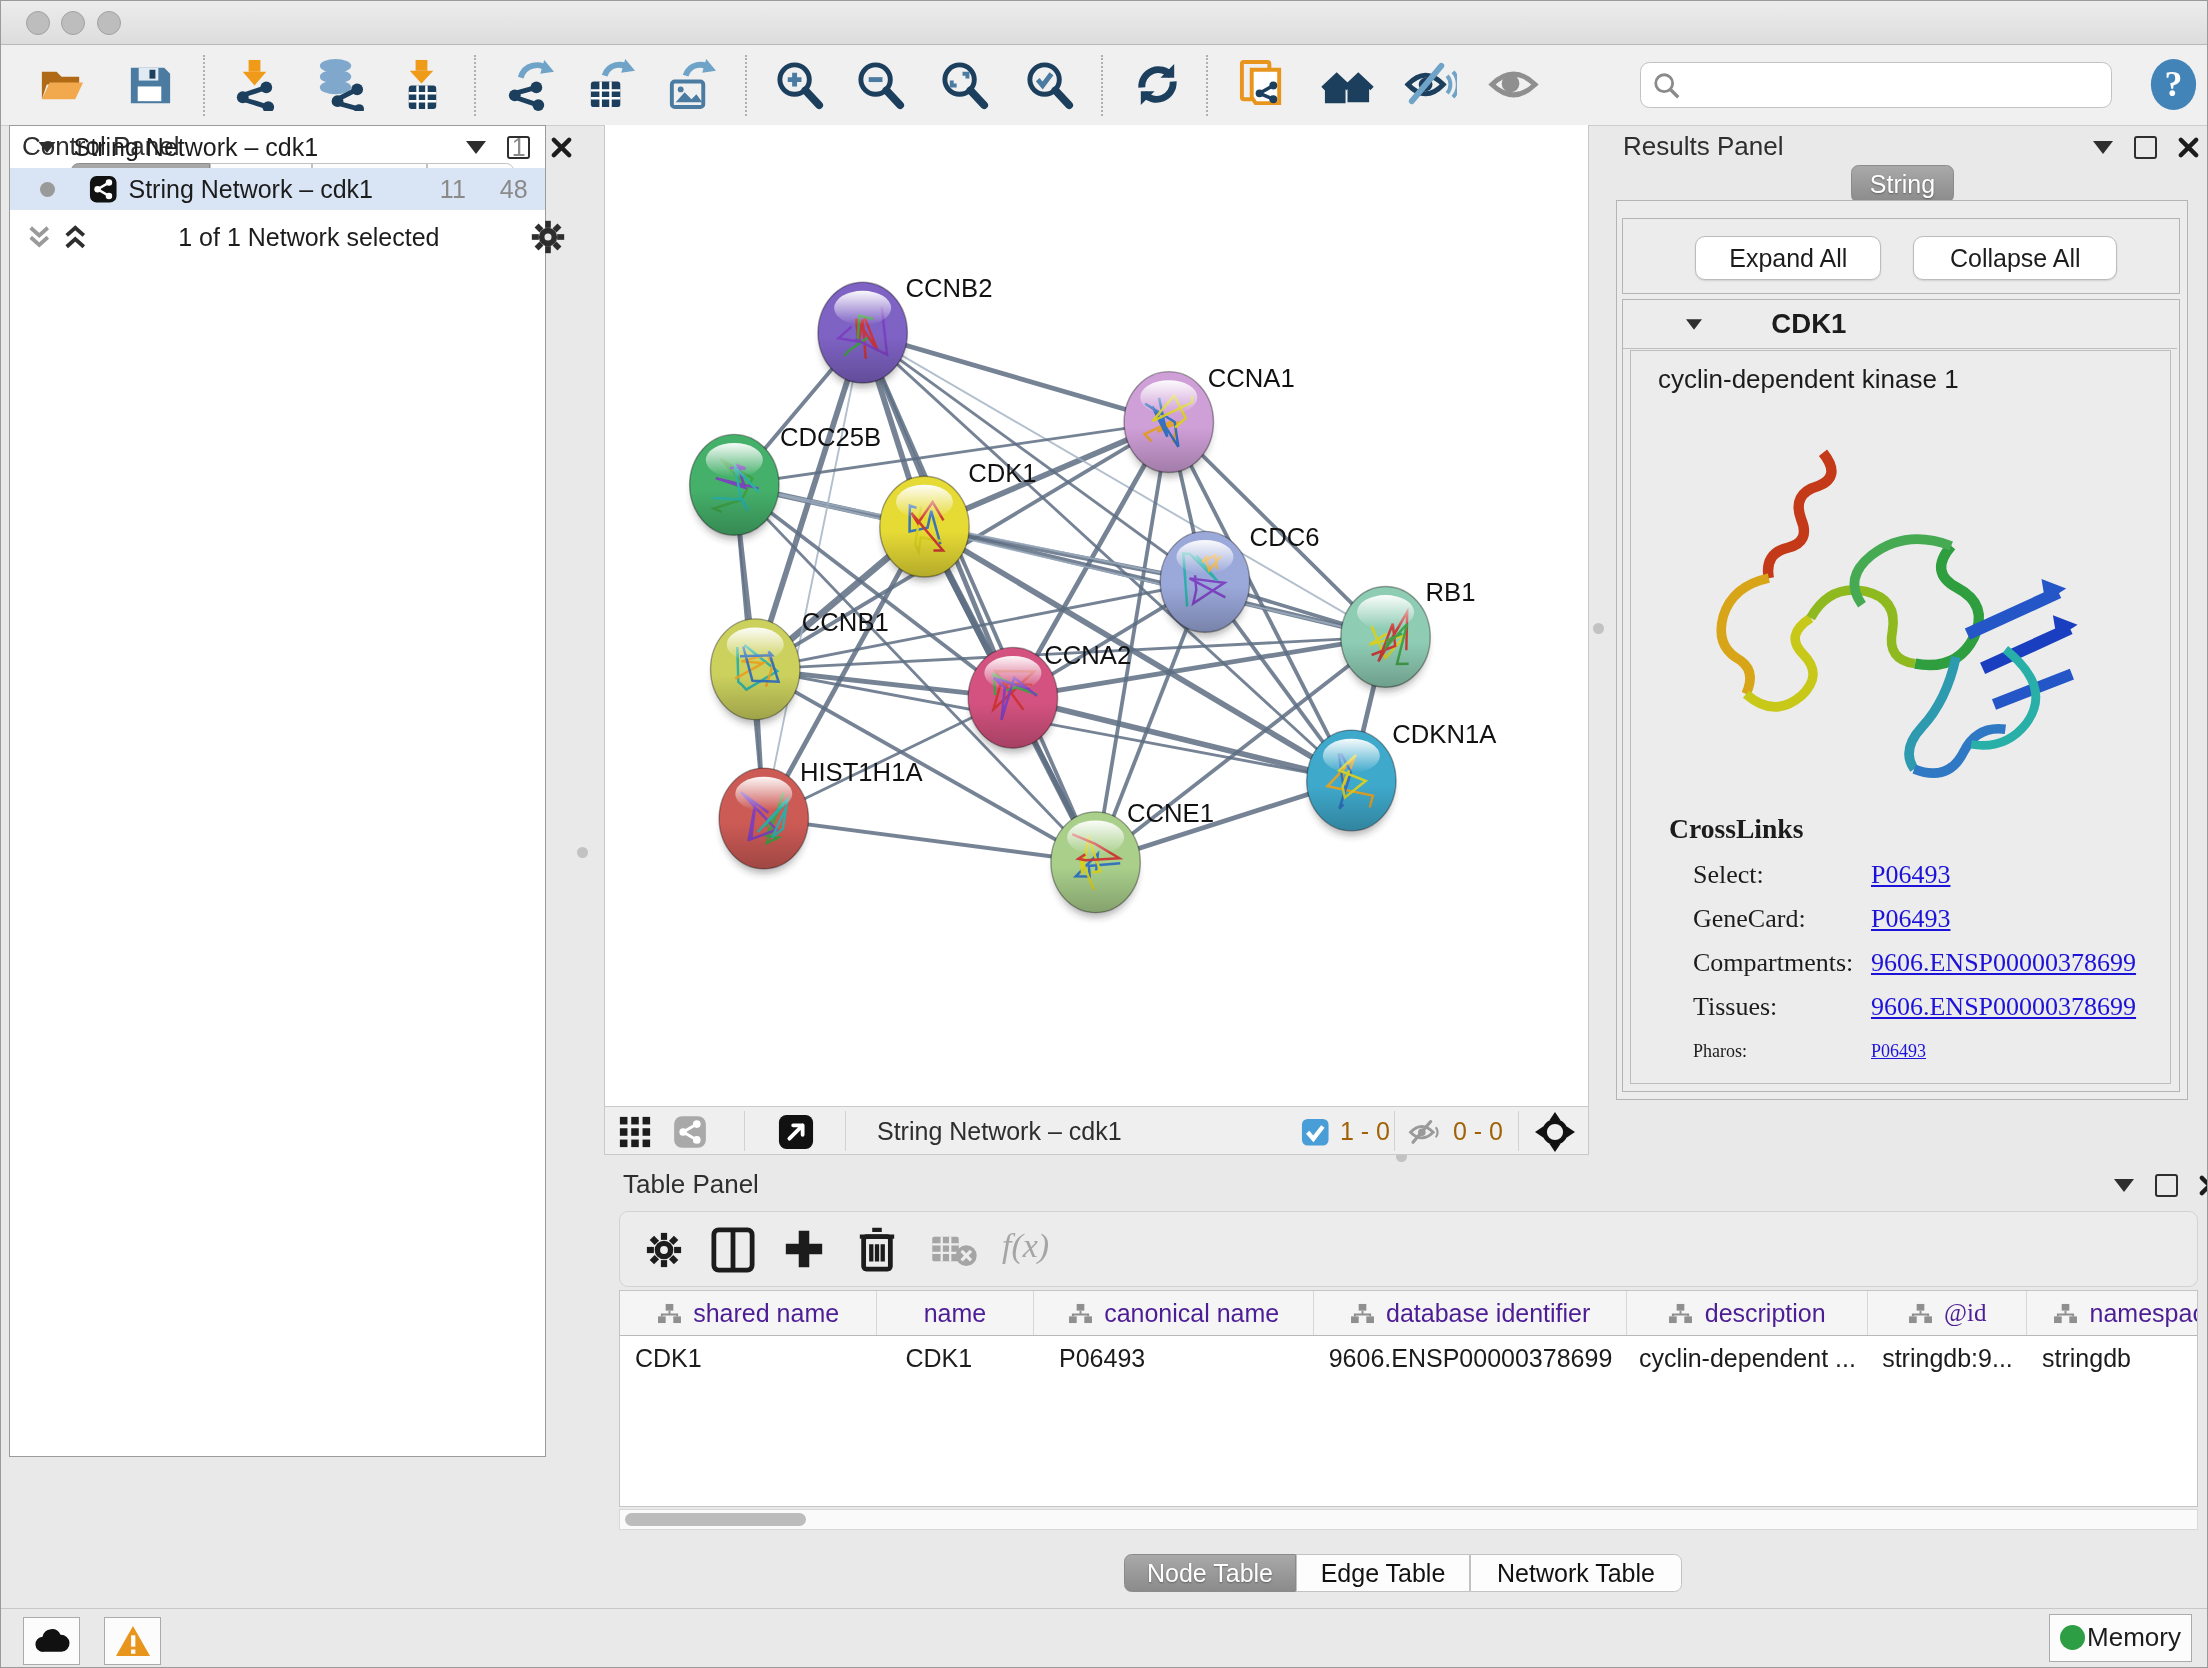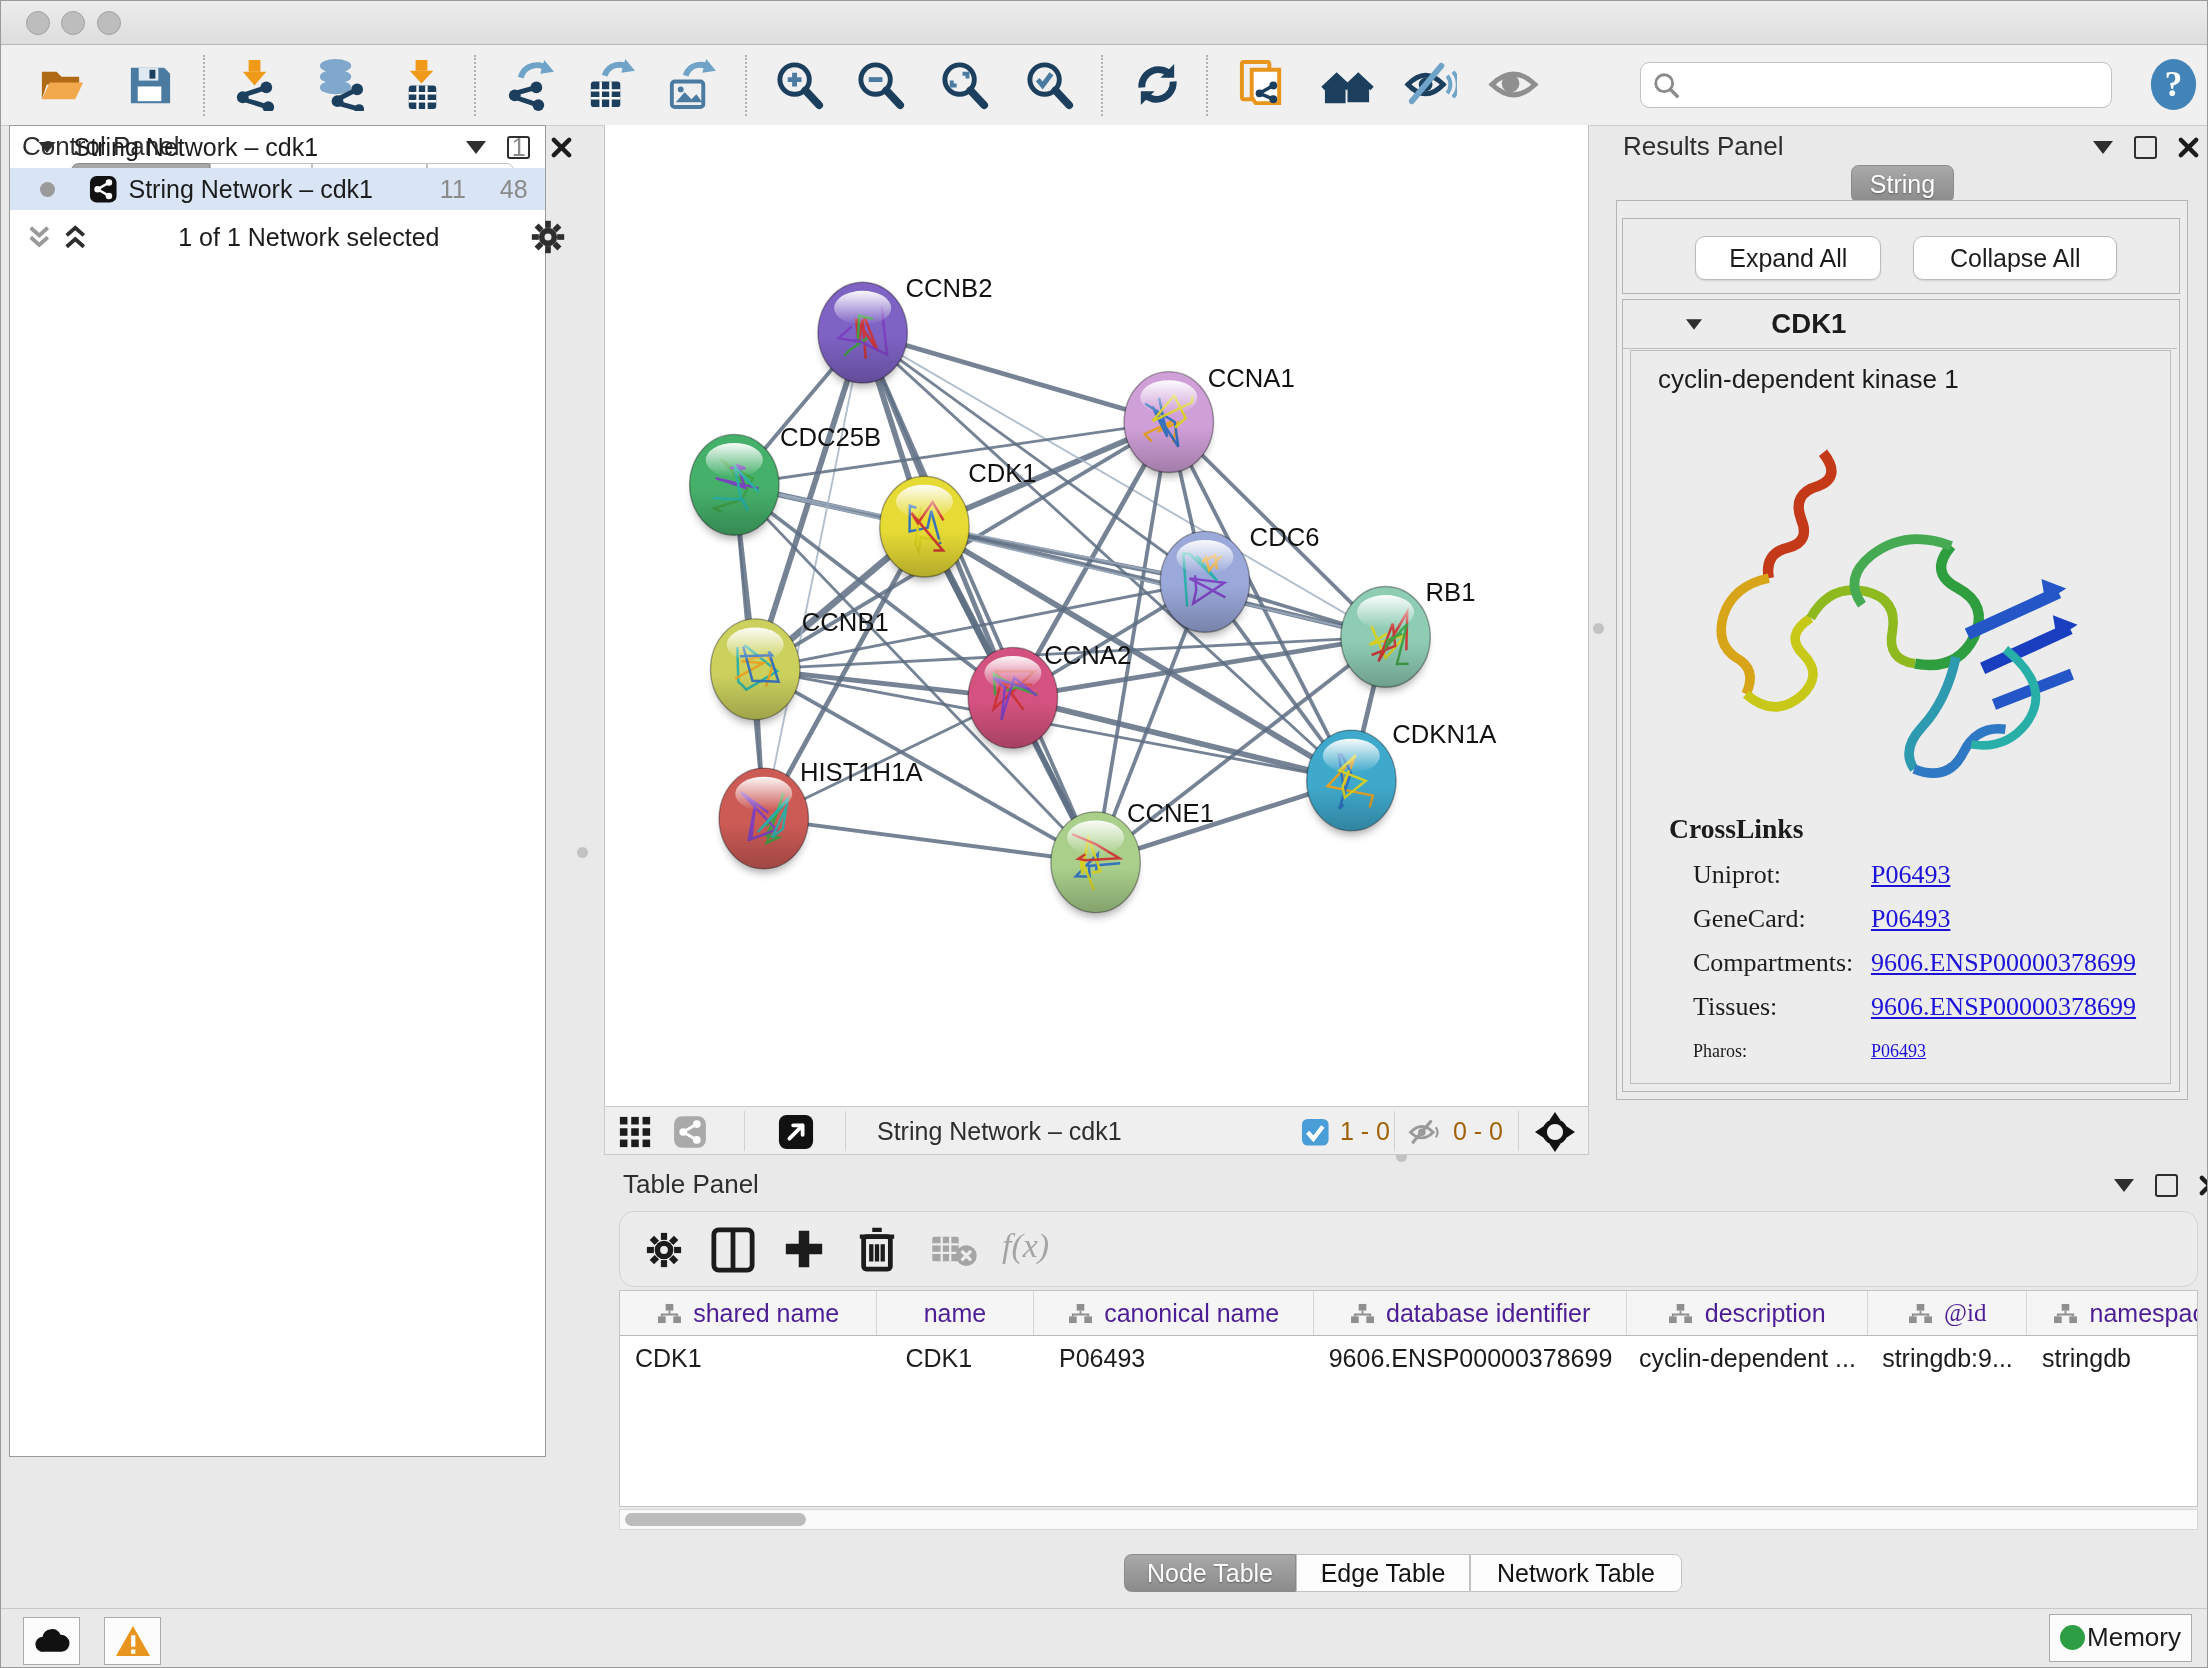--- a/index.html
+++ b/index.html
@@ -53,21 +53,21 @@
   
   #results{left:1607px;top:124px;width:594px;height:1046px;}
   .rbox{position:absolute;background:#ececec;border:1.9px solid #b4b4b4;box-sizing:border-box;}
   .btn{background:#ffffff;border:1.9px solid #bcbcbc;border-radius:10px;
     font-size:25px;display:flex;align-items:center;justify-content:center;
     box-shadow:0 1px 1.9px rgba(0,0,0,.12);}
   .serif{font-family:"Liberation Serif",serif;}
   .xlink{color:#1d12d8;text-decoration:underline;}
   
   #tp-toolbar{left:618px;top:1210px;width:1579px;height:76px;background:#ececec;
-    border:1px solid #d2d2d2;border-radius:15px;box-sizing:border-box;text-decoration:underline;}
+    border:1px solid #d2d2d2;border-radius:9px;box-sizing:border-box;text-decoration:underline;}
   #node-table{left:618px;top:1289px;width:1579px;height:217px;background:#fff;
     border:1.9px solid #c4c4c4;box-sizing:border-box;overflow:hidden;}
   .th-row{display:flex;height:44px;background:#f5f5f5;border-bottom:1.9px solid #b9b9b9;}
   .th{display:flex;align-items:center;justify-content:center;gap:11.4px;
     font-size:25px;color:#4c1d95;border-right:1.9px solid #d7d7d7;box-sizing:border-box;
     flex-shrink:0;overflow:hidden;white-space:nowrap;}
   .td-row{display:flex;height:44px;}
   .td{font-size:25px;display:flex;align-items:center;box-sizing:border-box;
     flex-shrink:0;overflow:hidden;white-space:nowrap;}
   #h-scroll{left:618px;top:1508px;width:1579px;height:21px;background:#fafafa;
@@ -568,21 +568,21 @@
           <path d="M406 188 l-26-10 4 24 Z" fill="#2456c8"></path>
           <path d="M318 272 L410 230" stroke="#1a3ec0" stroke-width="13" fill="none"></path>
           <path d="M418 226 l-26-10 4 24 Z" fill="#1a3ec0"></path>
           <path d="M330 310 L412 278" stroke="#2456c8" stroke-width="12" fill="none"></path>
           <path d="M342 252 q50 40 22 78 q-22 28 -58 22" stroke="#28b0a8" stroke-width="9" fill="none"></path>
         </svg>
 
         <div class="abs serif" style="left:38px;top:462px;font-size:27.6px;font-weight:bold">CrossLinks</div>
         <div id="xlinks" class="abs" style="left:62px;top:502px;width:457px">
             <div style="display:flex;height:44px;align-items:center;font-size:26px" class="serif">
-              <span style="width:178px">Uniprot:</span>
+              <span style="width:178px">Select:</span>
               <a class="xlink" href="#">P06493</a>
             </div>
             <div style="display:flex;height:44px;align-items:center;font-size:26px" class="serif">
               <span style="width:178px">GeneCard:</span>
               <a class="xlink" href="#">P06493</a>
             </div>
             <div style="display:flex;height:44px;align-items:center;font-size:26px" class="serif">
               <span style="width:178px">Compartments:</span>
               <a class="xlink" href="#">9606.ENSP00000378699</a>
             </div>

